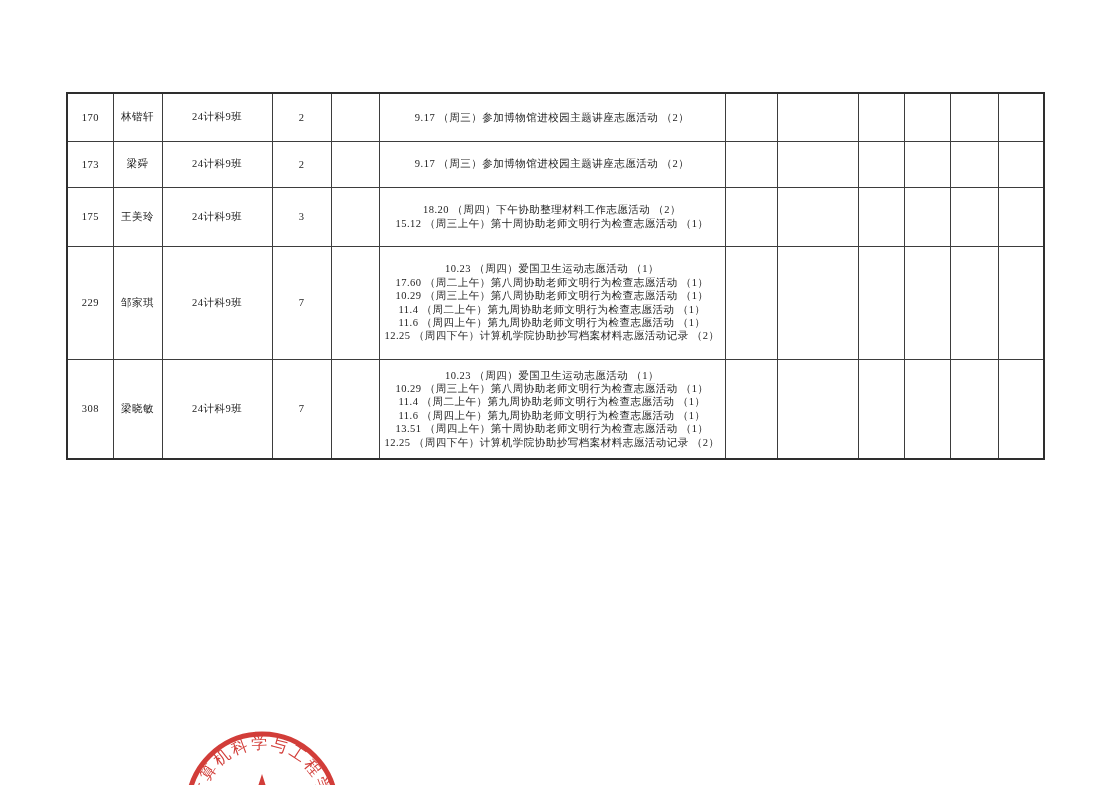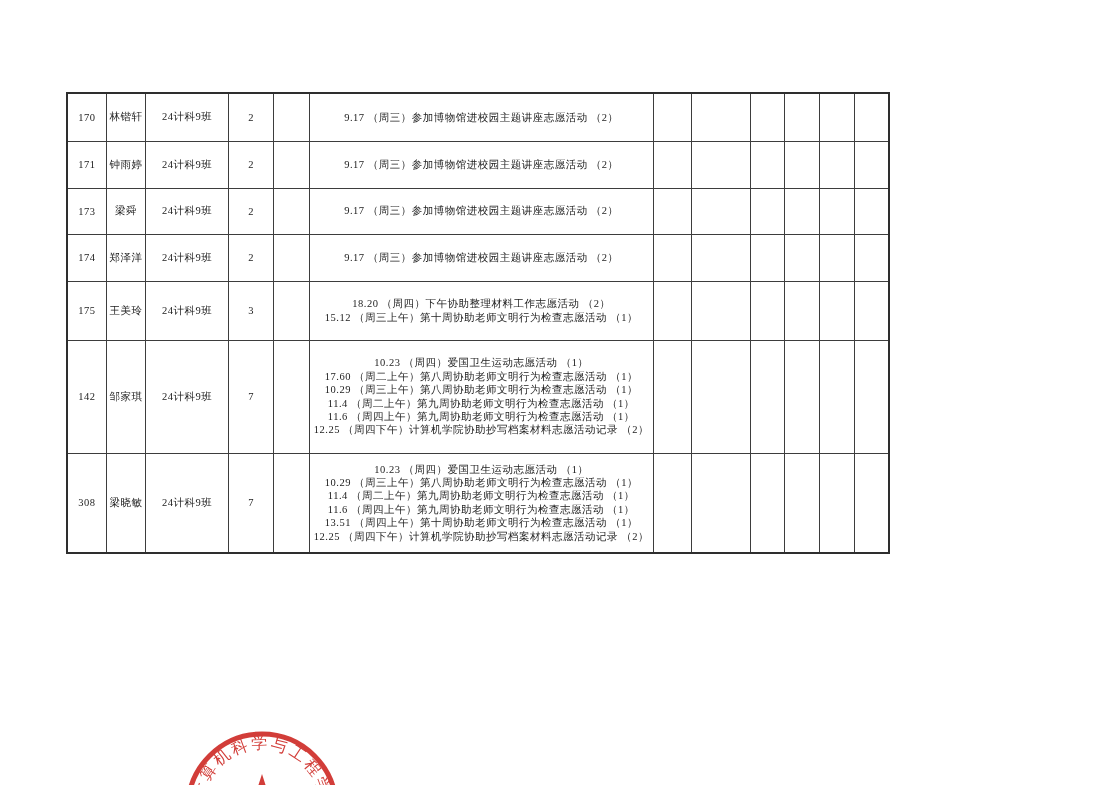--- a/index.html
+++ b/index.html
@@ -1,18 +1,18 @@
 <!DOCTYPE html>
 <html><head>
 <meta charset="utf-8">
 <style>
   html, body { margin: 0; padding: 0; }
   .page {
     position: relative;
-    width: 890px;
+    width: 1110px;
     height: 785px;
     background: #ffffff;
     overflow: hidden;
     font-family: "Liberation Serif", "DejaVu Serif", serif;
     color: #1c1c1c;
   }
   table.record {
     position: absolute;
     left: 66px;
     top: 92px;
@@ -71,55 +71,23 @@
       <td class="c-act">
             <div>9.17 （周三）参加博物馆进校园主题讲座志愿活动 （2）</div>
           </td>
       <td></td>
       <td></td>
       <td></td>
       <td></td>
       <td></td>
       <td></td>
     </tr>
-        <tr style="height: 47px;">
-      <td>171</td>
-      <td>钟雨婷</td>
-      <td>24计科9班</td>
-      <td>2</td>
-      <td></td>
-      <td class="c-act">
-            <div>9.17 （周三）参加博物馆进校园主题讲座志愿活动 （2）</div>
-          </td>
-      <td></td>
-      <td></td>
-      <td></td>
-      <td></td>
-      <td></td>
-      <td></td>
-    </tr>
         <tr style="height: 46px;">
       <td>173</td>
       <td>梁舜</td>
-      <td>24计科9班</td>
-      <td>2</td>
-      <td></td>
-      <td class="c-act">
-            <div>9.17 （周三）参加博物馆进校园主题讲座志愿活动 （2）</div>
-          </td>
-      <td></td>
-      <td></td>
-      <td></td>
-      <td></td>
-      <td></td>
-      <td></td>
-    </tr>
-        <tr style="height: 47px;">
-      <td>174</td>
-      <td>郑泽洋</td>
       <td>24计科9班</td>
       <td>2</td>
       <td></td>
       <td class="c-act">
             <div>9.17 （周三）参加博物馆进校园主题讲座志愿活动 （2）</div>
           </td>
       <td></td>
       <td></td>
       <td></td>
       <td></td>
@@ -137,21 +105,21 @@
             <div>15.12 （周三上午）第十周协助老师文明行为检查志愿活动 （1）</div>
           </td>
       <td></td>
       <td></td>
       <td></td>
       <td></td>
       <td></td>
       <td></td>
     </tr>
         <tr style="height: 113px;">
-      <td>142</td>
+      <td>229</td>
       <td>邹家琪</td>
       <td>24计科9班</td>
       <td>7</td>
       <td></td>
       <td class="c-act">
             <div>10.23 （周四）爱国卫生运动志愿活动 （1）</div>
             <div>17.60 （周二上午）第八周协助老师文明行为检查志愿活动 （1）</div>
             <div>10.29 （周三上午）第八周协助老师文明行为检查志愿活动 （1）</div>
             <div>11.4 （周二上午）第九周协助老师文明行为检查志愿活动 （1）</div>
             <div>11.6 （周四上午）第九周协助老师文明行为检查志愿活动 （1）</div>

